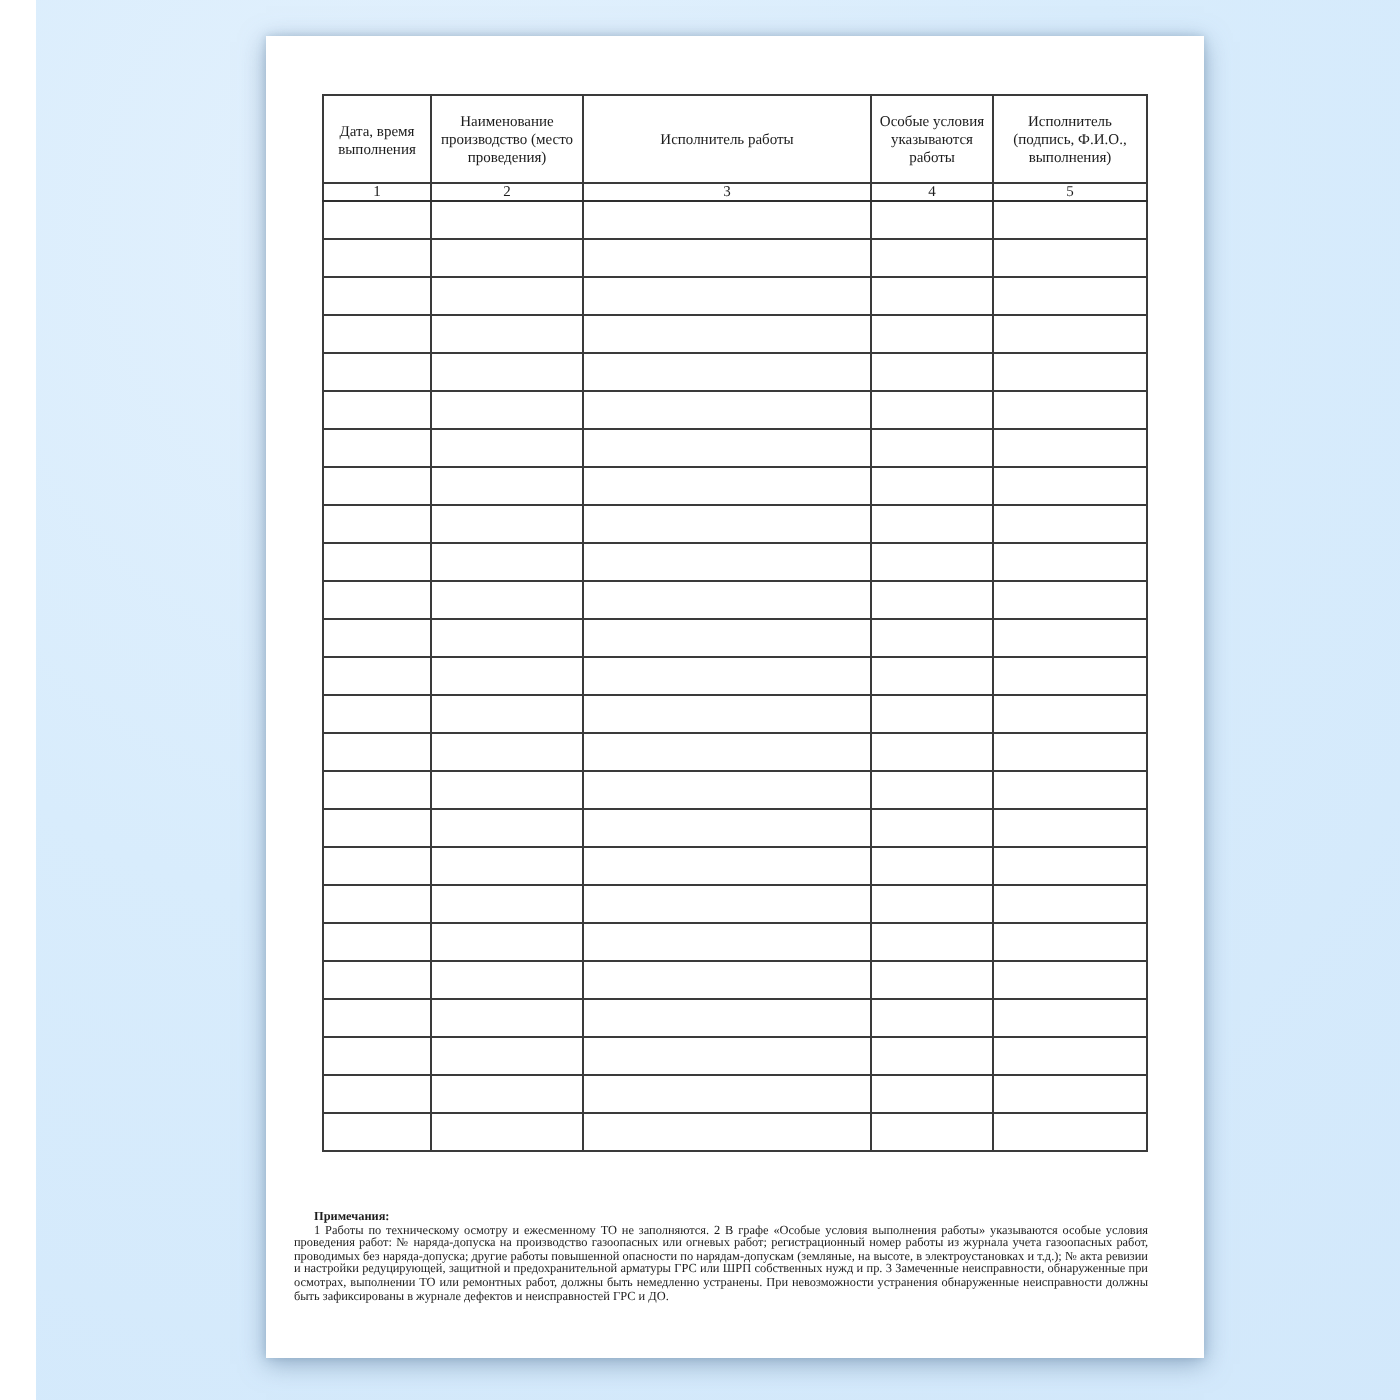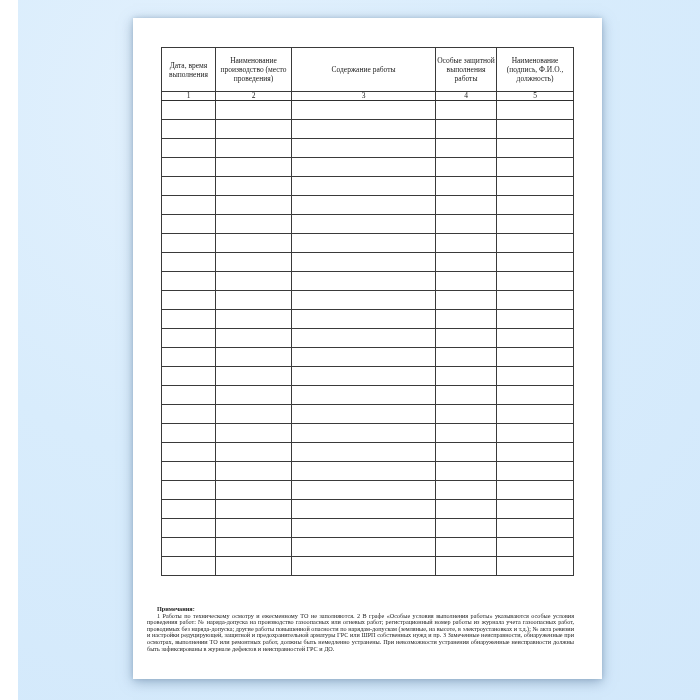--- a/index.html
+++ b/index.html
@@ -104,23 +104,23 @@
         <col class="c1">
           <col class="c2">
           <col class="c3">
           <col class="c4">
           <col class="c5">
       </colgroup>
       <thead>
         <tr class="header-row">
           <th>Дата, время выполнения</th>
           <th>Наименование производство (место проведения)</th>
-          <th>Содержание работы</th>
-          <th>Особые защитной выполнения работы</th>
-          <th>Наименование (подпись, Ф.И.О., должность)</th>
+          <th>Исполнитель работы</th>
+          <th>Особые условия указываются работы</th>
+          <th>Исполнитель (подпись, Ф.И.О., выполнения)</th>
         </tr>
         <tr class="numbers-row">
           <td>1</td>
           <td>2</td>
           <td>3</td>
           <td>4</td>
           <td>5</td>
         </tr>
       </thead>
       <tbody>

